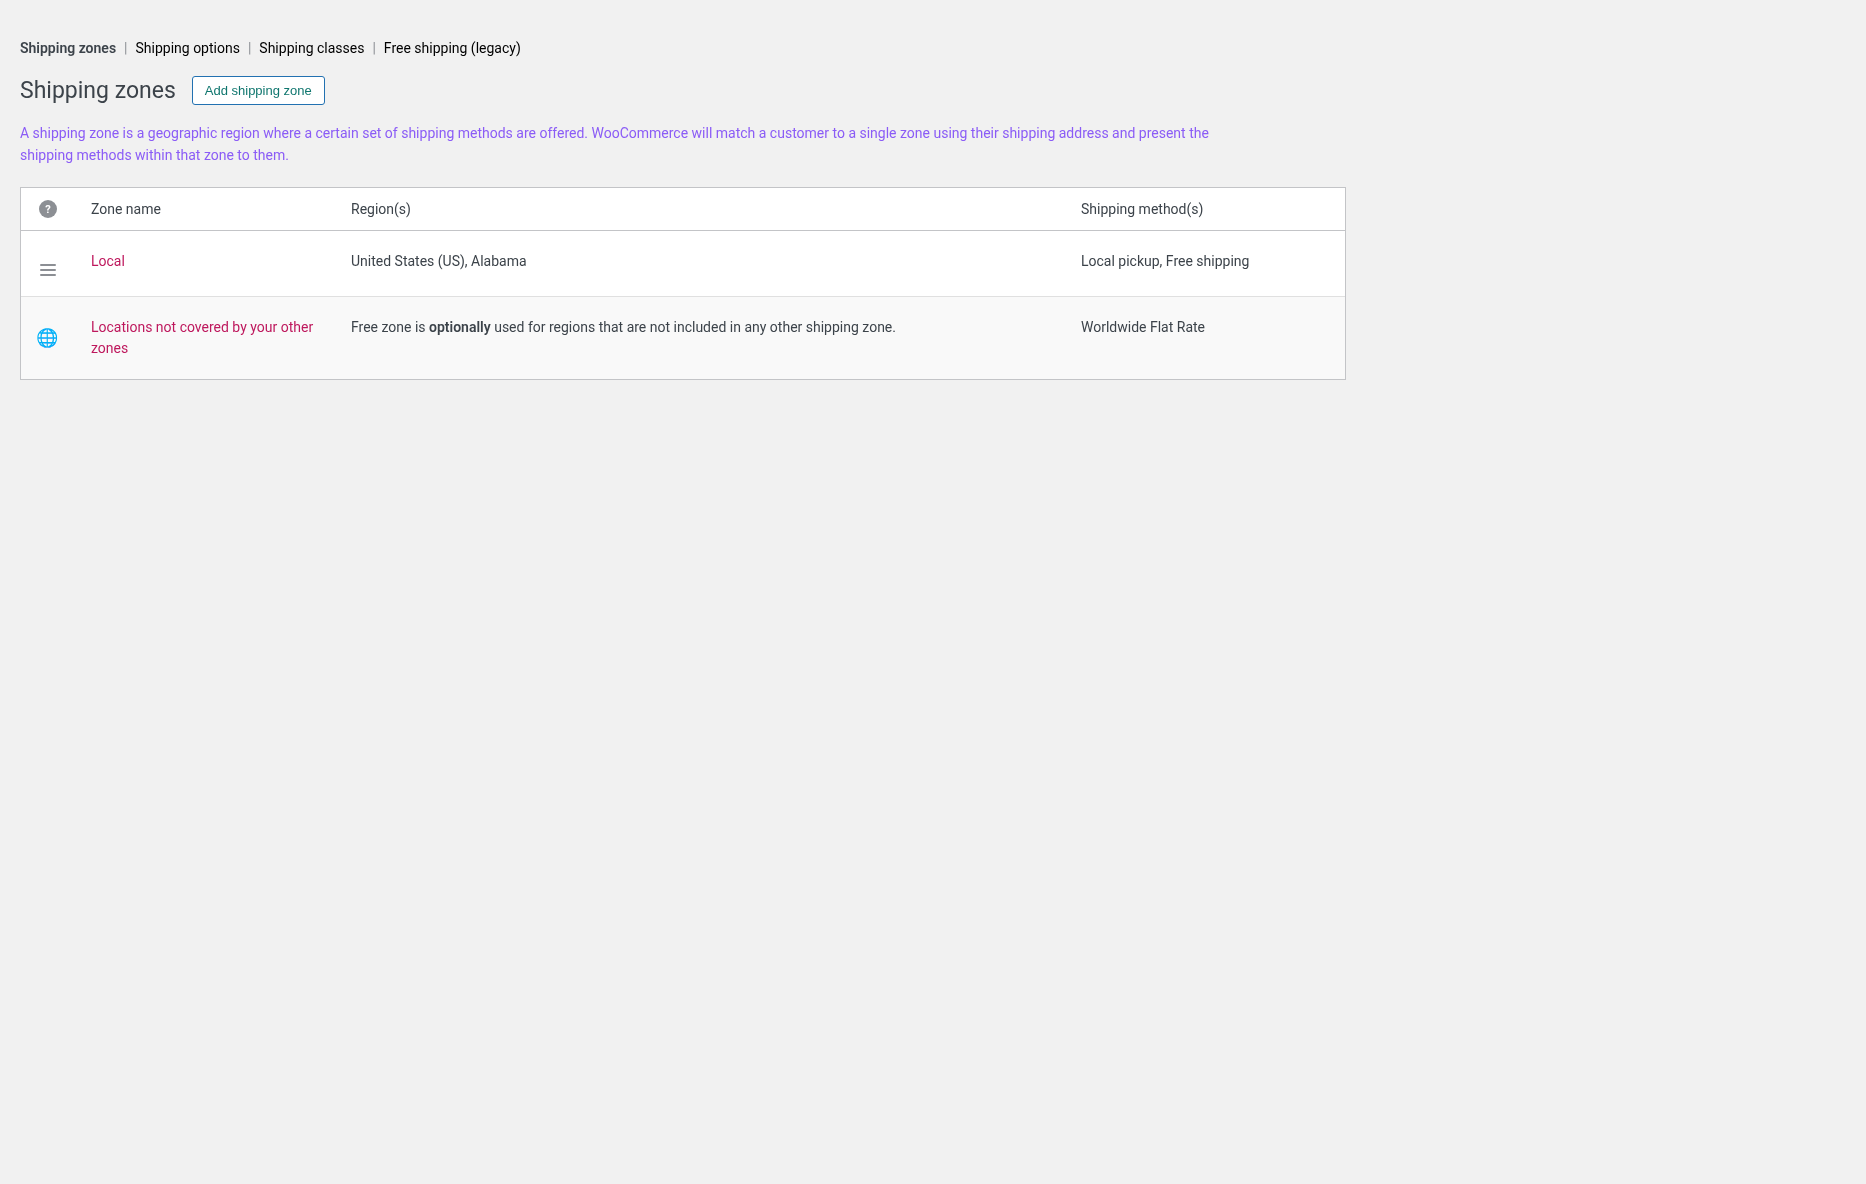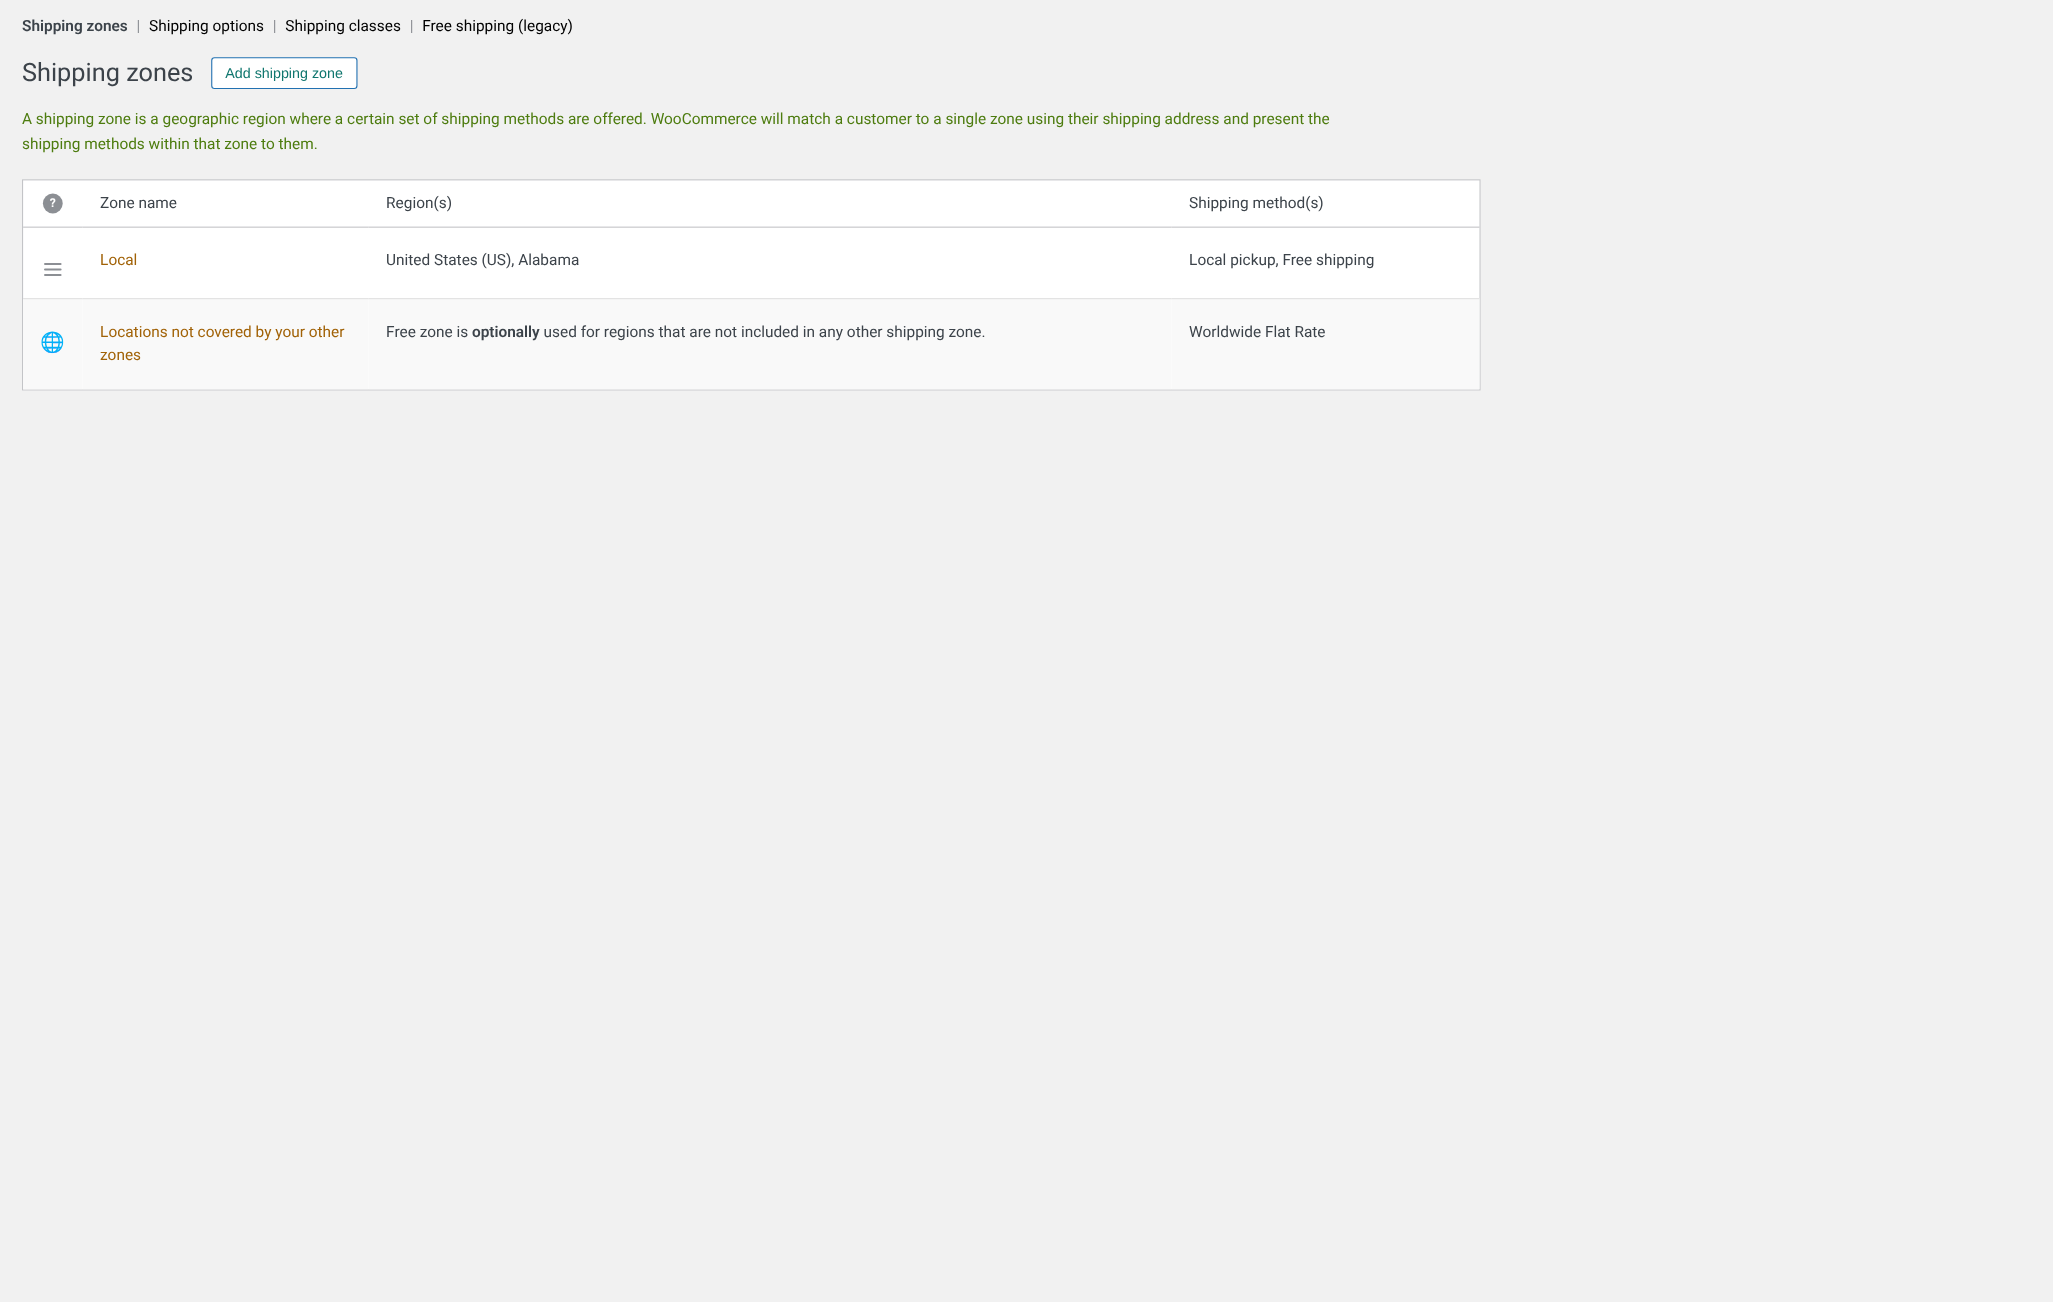--- a/index.html
+++ b/index.html
@@ -13,20 +13,21 @@
       font-size: 14px;
       background: #f1f1f1;
       color: #3c434a;
       min-width: 1366px;
     }
 
     .page-wrapper {
       background: #f1f1f1;
       padding: 16px 20px;
       max-width: 1366px;
+      margin-top: 24px;
     }
 
     
     .top-nav {
       display: flex;
       align-items: center;
       gap: 0;
       margin-bottom: 20px;
       font-size: 14px;
     }
@@ -75,21 +76,21 @@
       font-size: 13px;
       cursor: pointer;
       font-weight: 400;
       text-decoration: none;
       white-space: nowrap;
     }
 
     
     .description {
       font-size: 14px;
-      color: #4d7c0f;
+      color: #8b5cf6;
       line-height: 1.6;
       margin-bottom: 20px;
       max-width: 1200px;
     }
 
     
     .zones-table-wrapper {
       background: #fff;
       border: 1px solid #c3c4c7;
       border-radius: 0;
@@ -145,21 +146,21 @@
       line-height: 1.5;
     }
 
     .zones-table tbody td:first-child {
       text-align: center;
       width: 50px;
       vertical-align: middle;
     }
 
     .zone-name-link {
-      color: #a16207;
+      color: #be185d;
       text-decoration: none;
       cursor: pointer;
     }
 
     
     .drag-handle {
       display: inline-flex;
       flex-direction: column;
       gap: 3px;
       cursor: grab;

